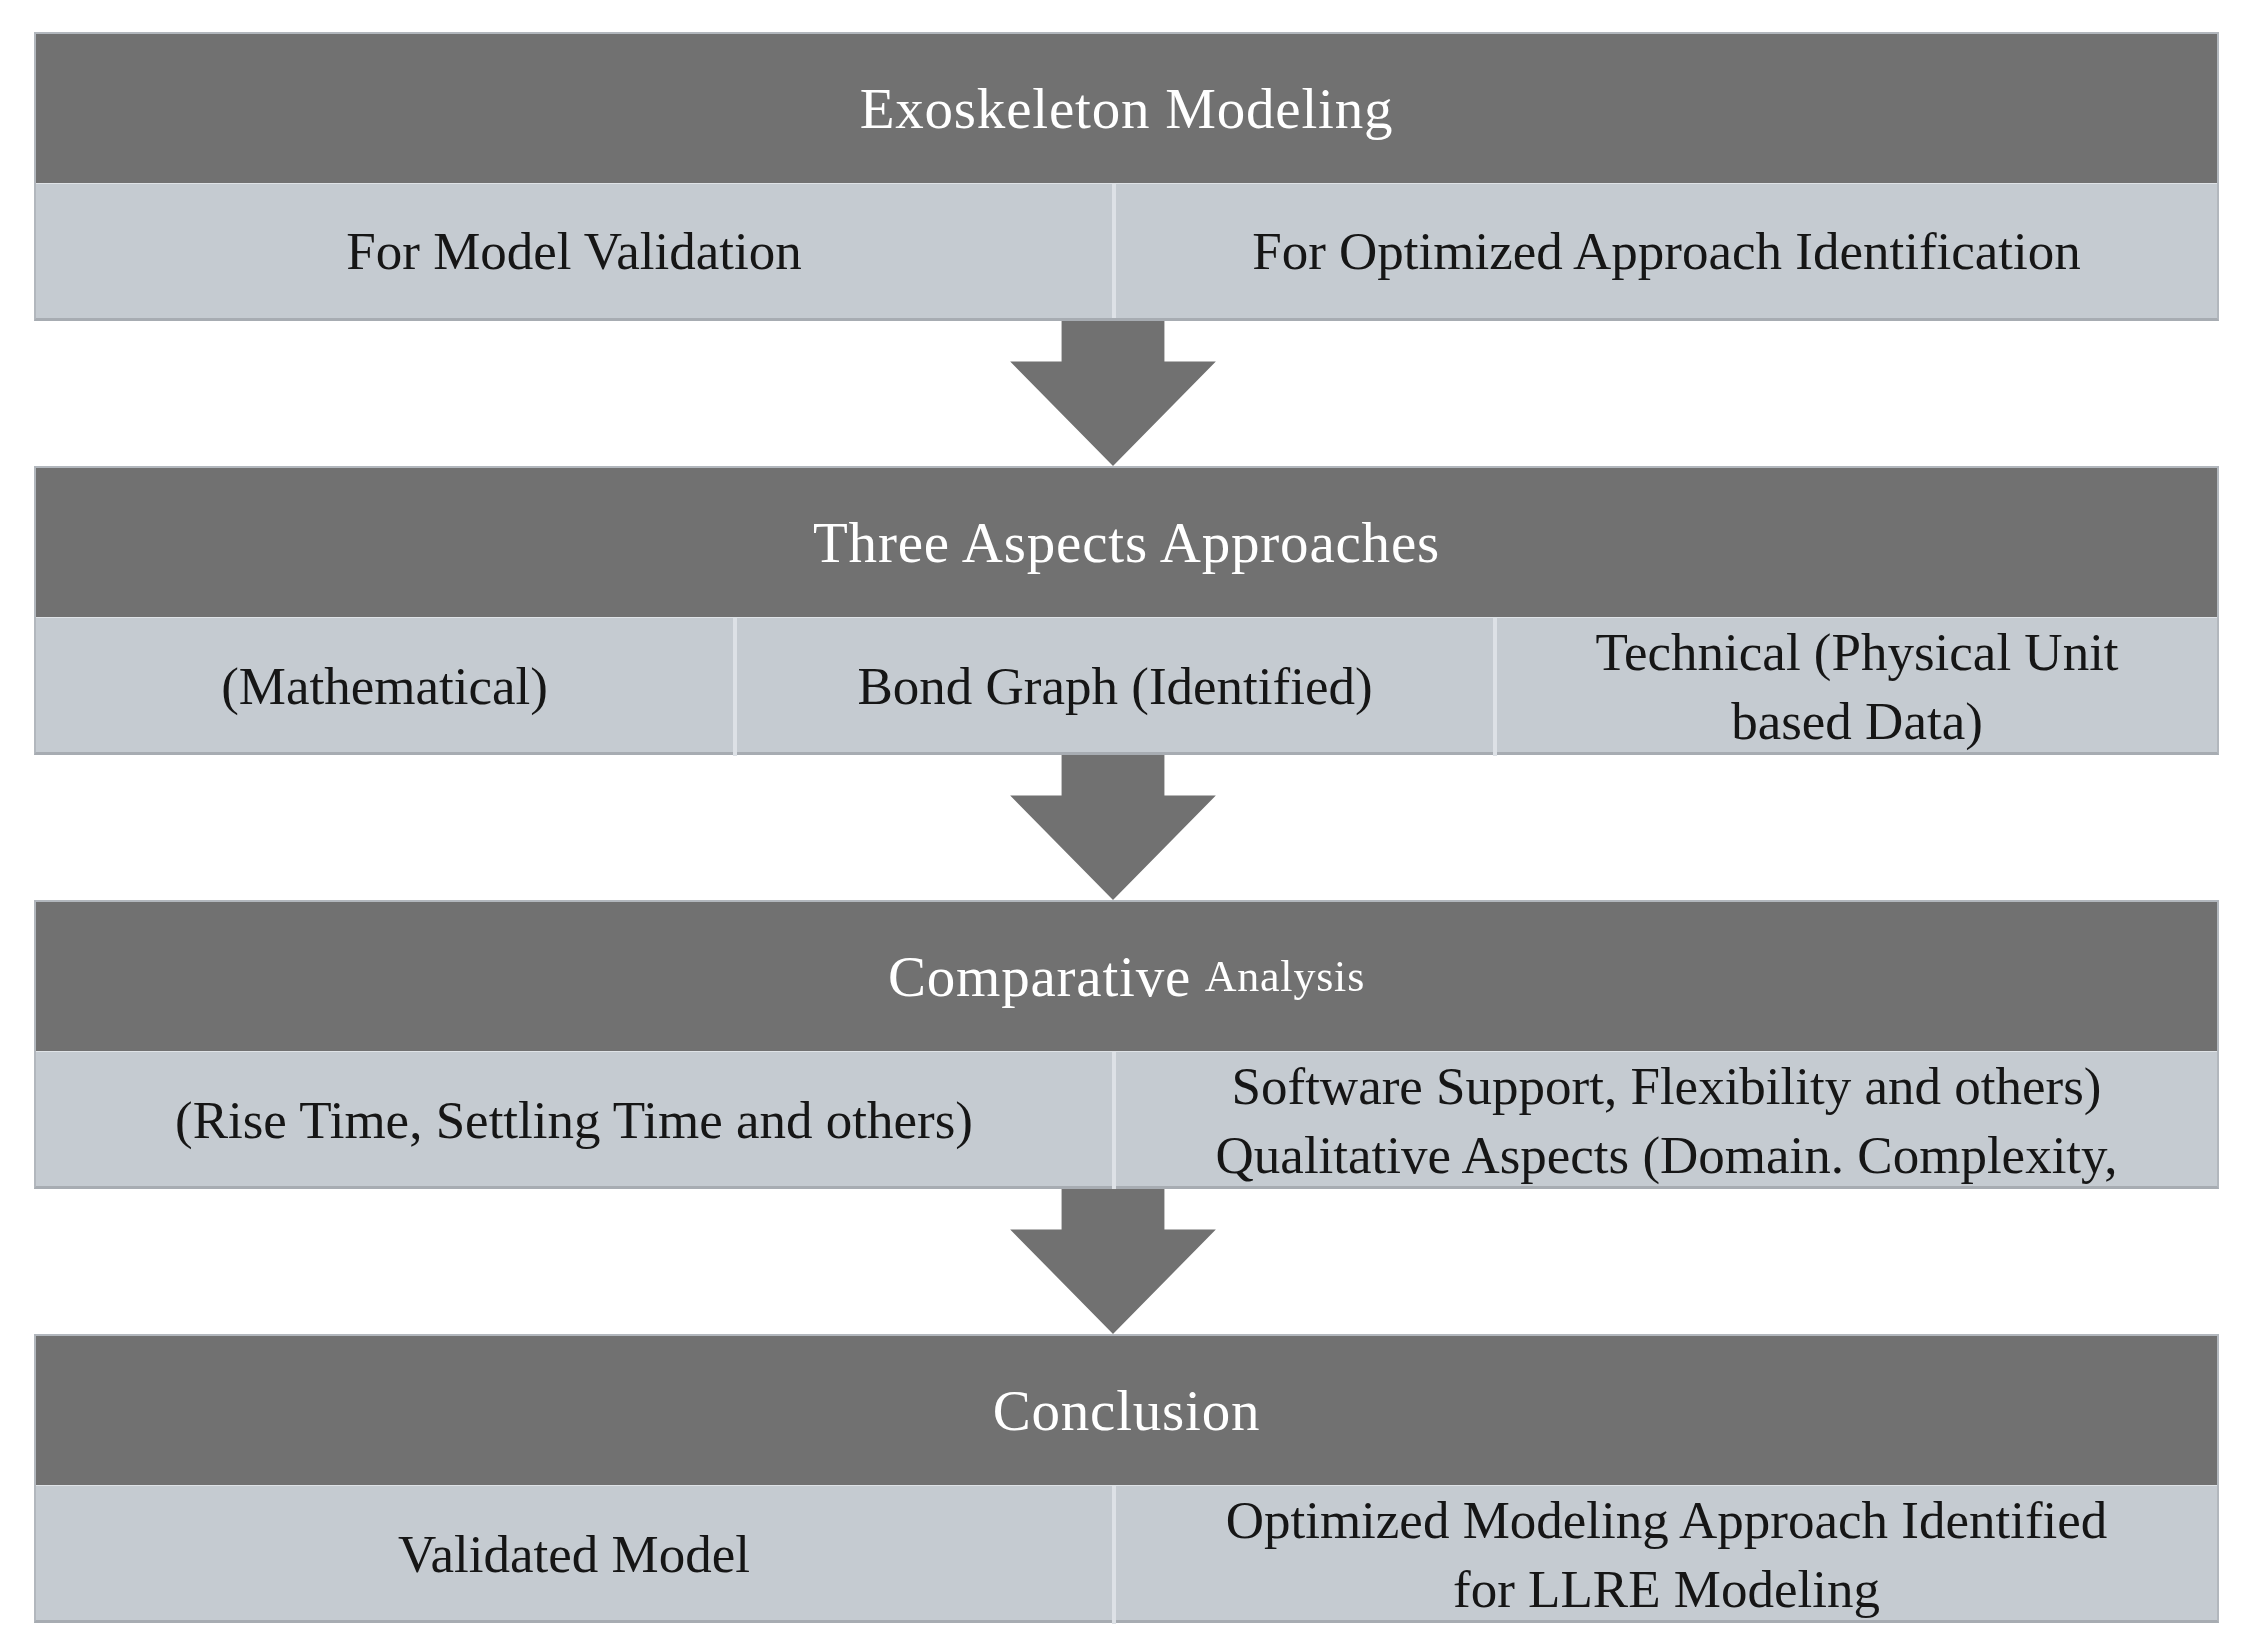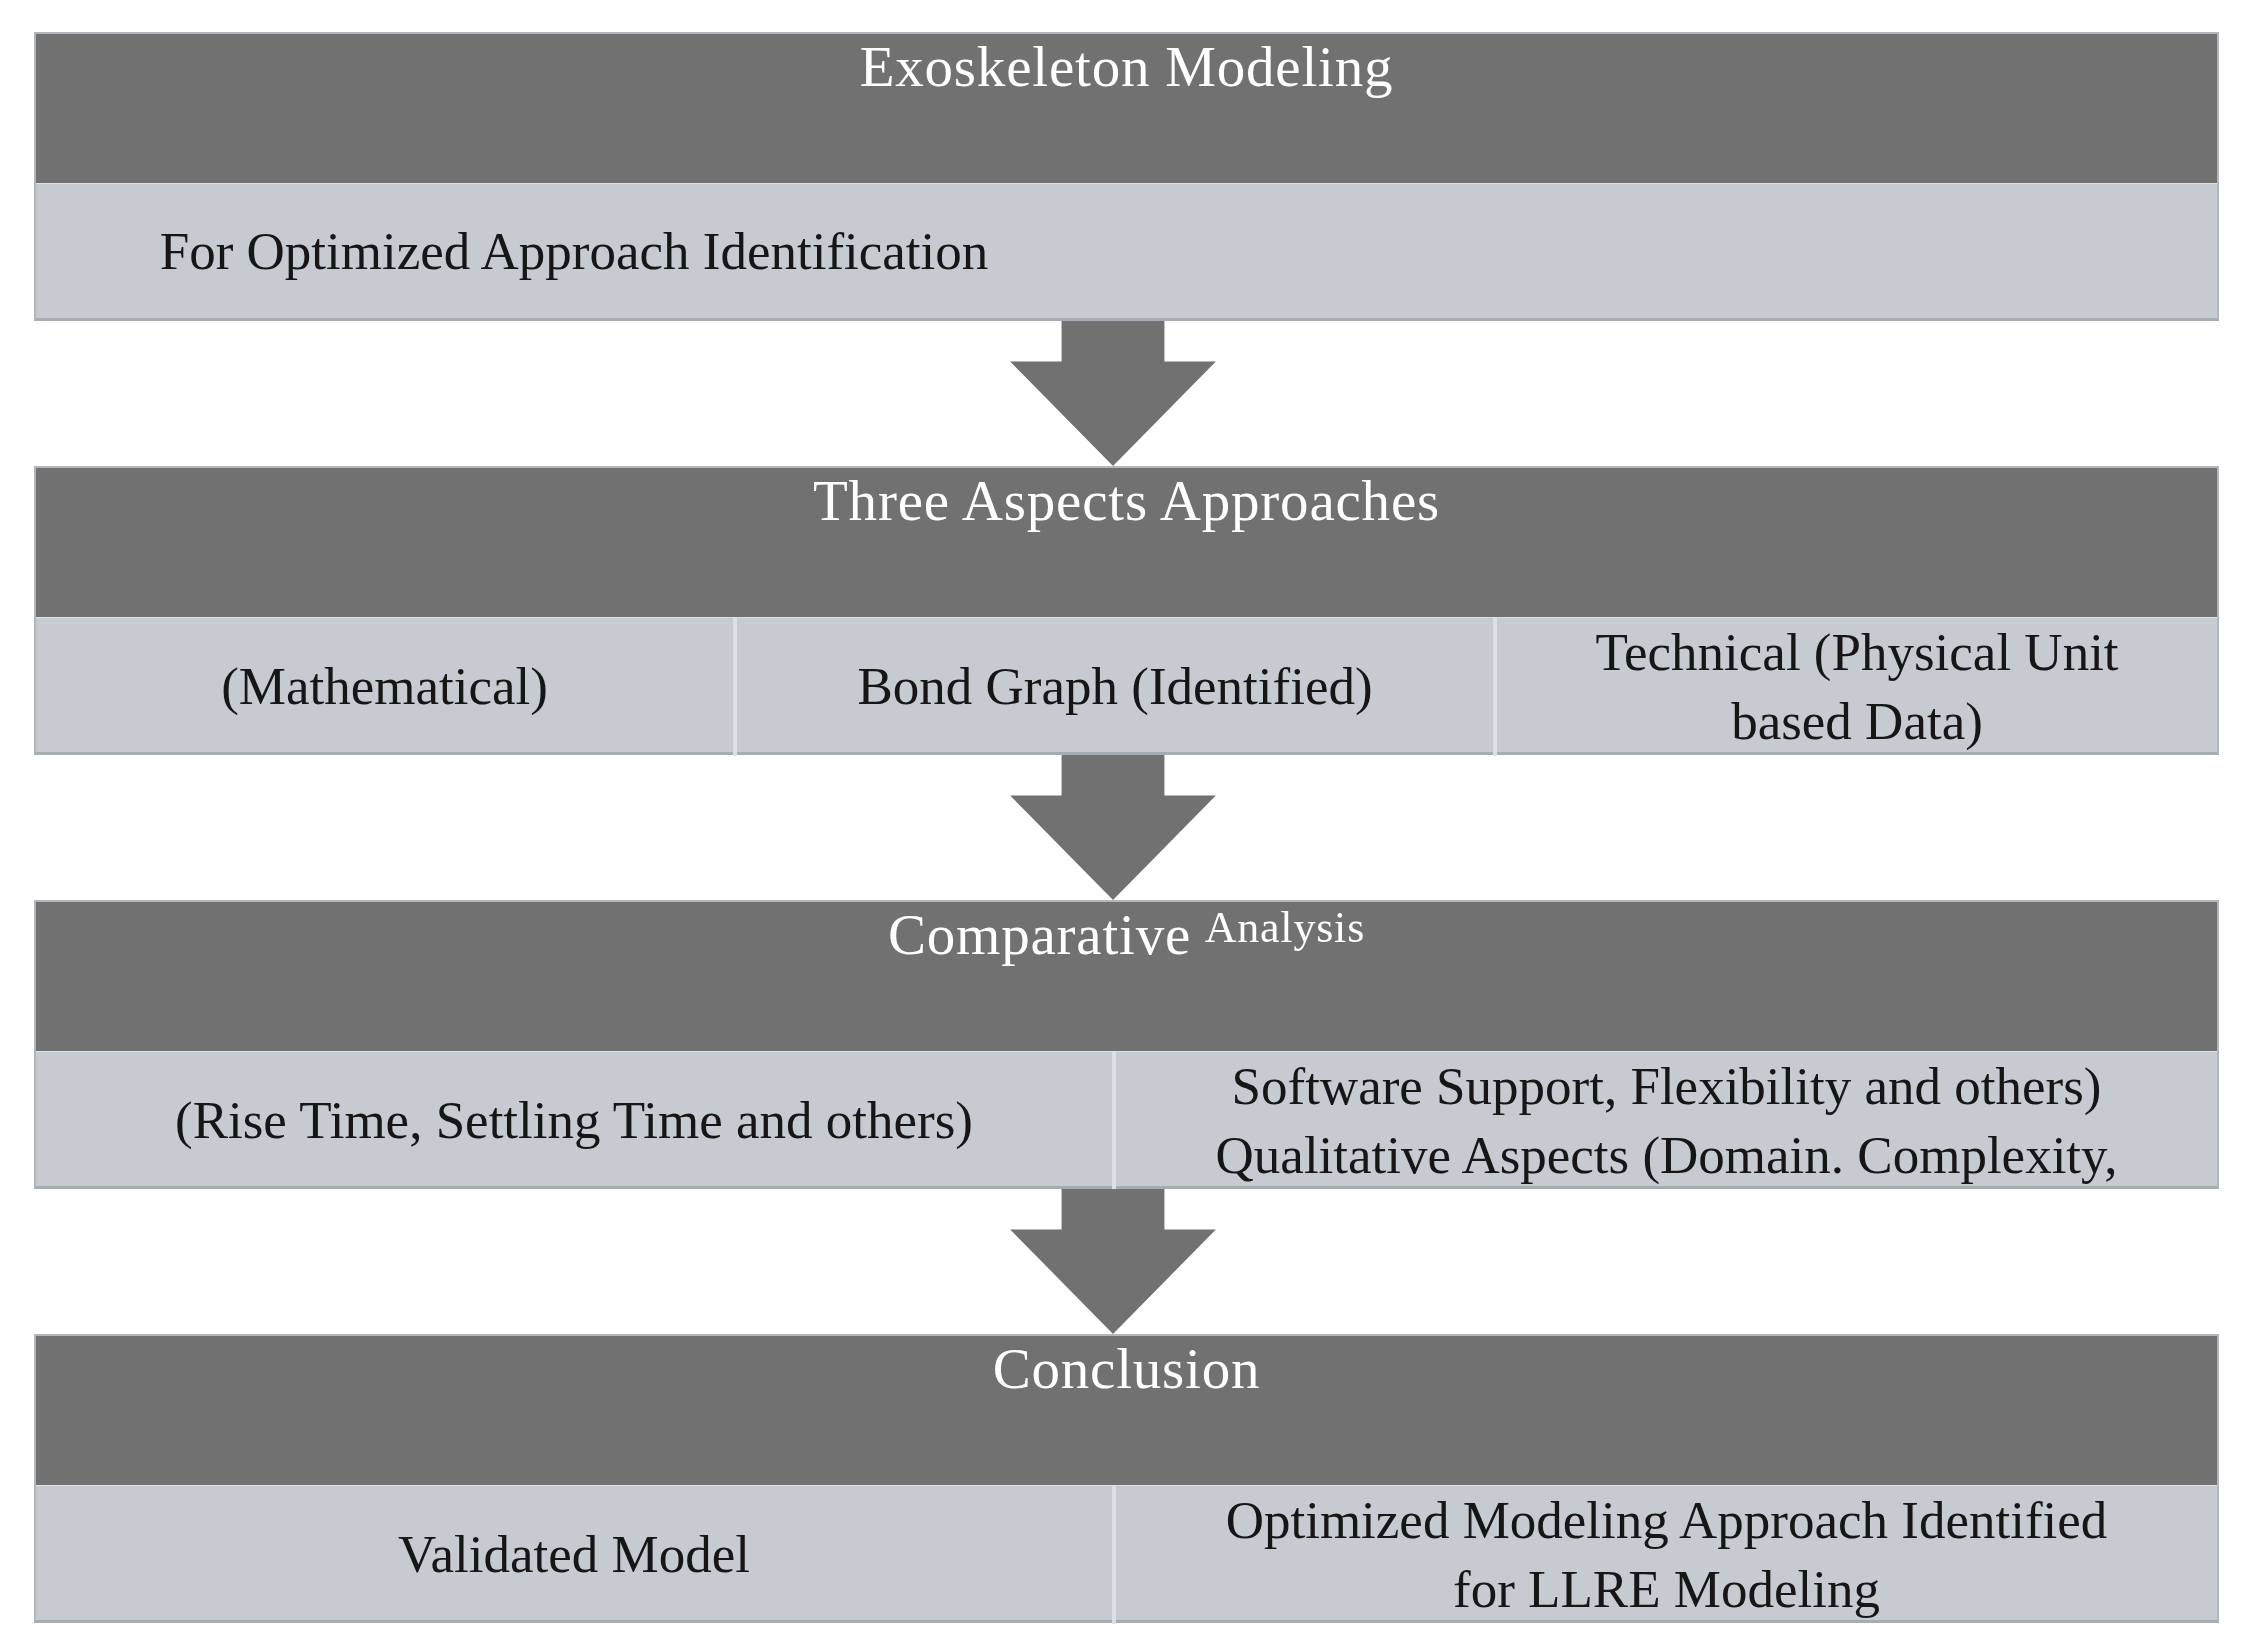--- a/index.html
+++ b/index.html
@@ -27,21 +27,21 @@
   }
   .block{
     border:2.5px solid var(--block-border);
     border-bottom:3.4px solid #a7acb2;
     display:flex;flex-direction:column;
   }
   .block-header{
     height:149px;
     background:var(--header-bg);
     color:var(--header-text);
-    display:flex;align-items:flex-start;justify-content:center;
+    display:flex;align-items:center;justify-content:center;
     font-size:57px;
     letter-spacing:0.8px;
     white-space:nowrap;
   }
   .block-header .h-sub{
     font-size:44px;
     margin-left:13.5px;
   }
   .block-row{
     height:135px;
@@ -76,20 +76,23 @@
 <body>
 
 <div class="canvas">
   <div class="flow">
 
     <section class="block">
       <header class="block-header">
         <span class="h-main">Exoskeleton Modeling</span>
       </header>
       <div class="block-row cols-2">
+        <div class="cell">
+          <span class="line">For Model Validation</span>
+        </div>
         <div class="cell">
           <span class="line">For Optimized Approach Identification</span>
         </div>
       </div>
     </section>
 
     <div class="gap">
       <svg width="206" height="145" viewBox="0 0 244 172" aria-hidden="true">
         <polygon points="61,0 183,0 183,48 244,48 122,172 0,48 61,48" fill="currentColor"></polygon>
       </svg>

